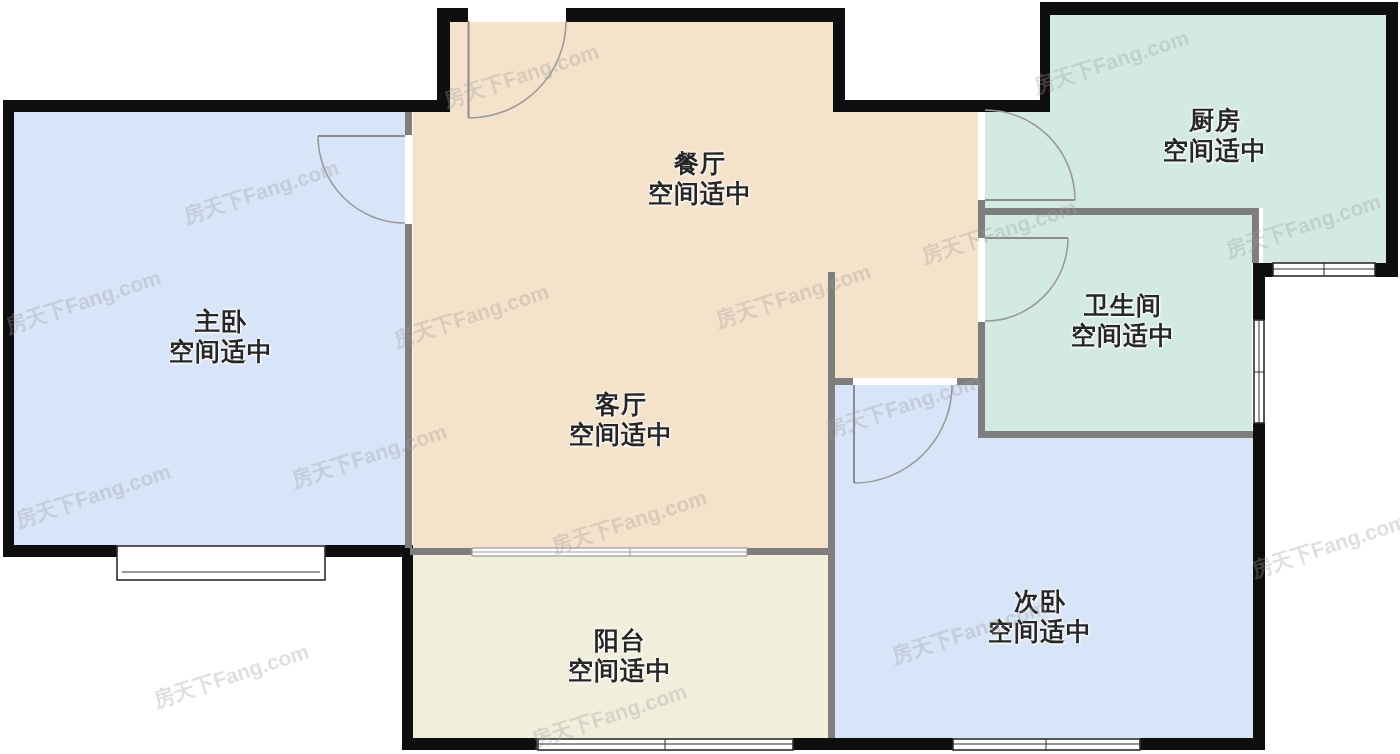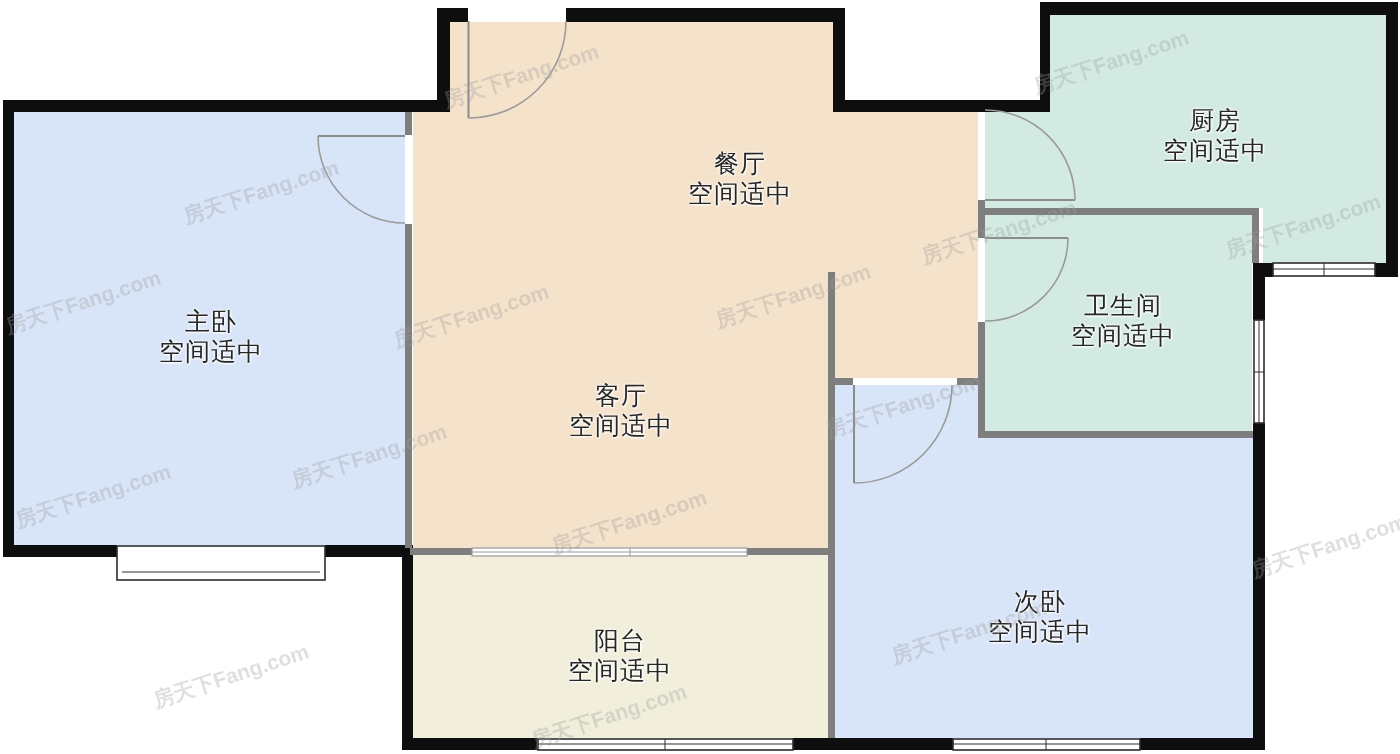--- a/index.html
+++ b/index.html
@@ -9,21 +9,21 @@
   .w{fill:#0e0e0e;}
   .t{fill:#7e7e7e;}
   .gap{fill:#ffffff;}
   .door{stroke:#9a9a9a;stroke-width:1.6;fill:none;}
   .leaf{stroke:#8c8c8c;stroke-width:2;fill:none;}
   .win{fill:#ffffff;stroke:#2e2e2e;stroke-width:1.6;}
   .winline{stroke:#2e2e2e;stroke-width:1;}
   .slider{fill:#ffffff;stroke:#9a9a9a;stroke-width:1.2;}
   .sliderline{stroke:#9a9a9a;stroke-width:1;}
   .lbl{position:absolute;transform:translateX(-50%);text-align:center;
-       color:#262626;font-weight:normal;font-size:25px;line-height:30px;letter-spacing:1px;
+       color:#262626;font-weight:bold;font-size:25px;line-height:30px;letter-spacing:1px;
        white-space:nowrap;text-shadow:0 0 3px #fff,0 0 3px #fff,1px 1px 2px #fff;}
   .wm{position:absolute;color:rgba(158,158,158,0.33);font-size:21px;font-weight:bold;
       transform:rotate(-18deg);white-space:nowrap;pointer-events:none;}
 </style>
 </head>
 <body>
 
 <div id="stage">
 
   <svg id="plan-svg" width="1400" height="754" viewBox="0 0 1400 754">
@@ -119,37 +119,37 @@
       <path class="door" d="M1075,200 A90,90 0 0 0 985,110"></path>
 
       <line class="leaf" x1="985" y1="238" x2="1068" y2="238"></line>
       <path class="door" d="M1068,238 A83,83 0 0 1 985,321"></path>
 
       <line class="leaf" x1="854" y1="385" x2="854" y2="483"></line>
       <path class="door" d="M854,483 A98,98 0 0 0 952,385"></path>
     </g>
   </svg>
 
-  <div class="lbl" style="left:211px;top:306px">
+  <div class="lbl" style="left:221px;top:306px">
     <div>主卧</div>
     <div>空间适中</div>
   </div>
-  <div class="lbl" style="left:740px;top:148px">
+  <div class="lbl" style="left:700px;top:148px">
     <div>餐厅</div>
     <div>空间适中</div>
   </div>
   <div class="lbl" style="left:1215px;top:105px">
     <div>厨房</div>
     <div>空间适中</div>
   </div>
   <div class="lbl" style="left:1123px;top:290px">
     <div>卫生间</div>
     <div>空间适中</div>
   </div>
-  <div class="lbl" style="left:621px;top:380px">
+  <div class="lbl" style="left:621px;top:389px">
     <div>客厅</div>
     <div>空间适中</div>
   </div>
   <div class="lbl" style="left:1040px;top:586px">
     <div>次卧</div>
     <div>空间适中</div>
   </div>
   <div class="lbl" style="left:620px;top:625px">
     <div>阳台</div>
     <div>空间适中</div>

